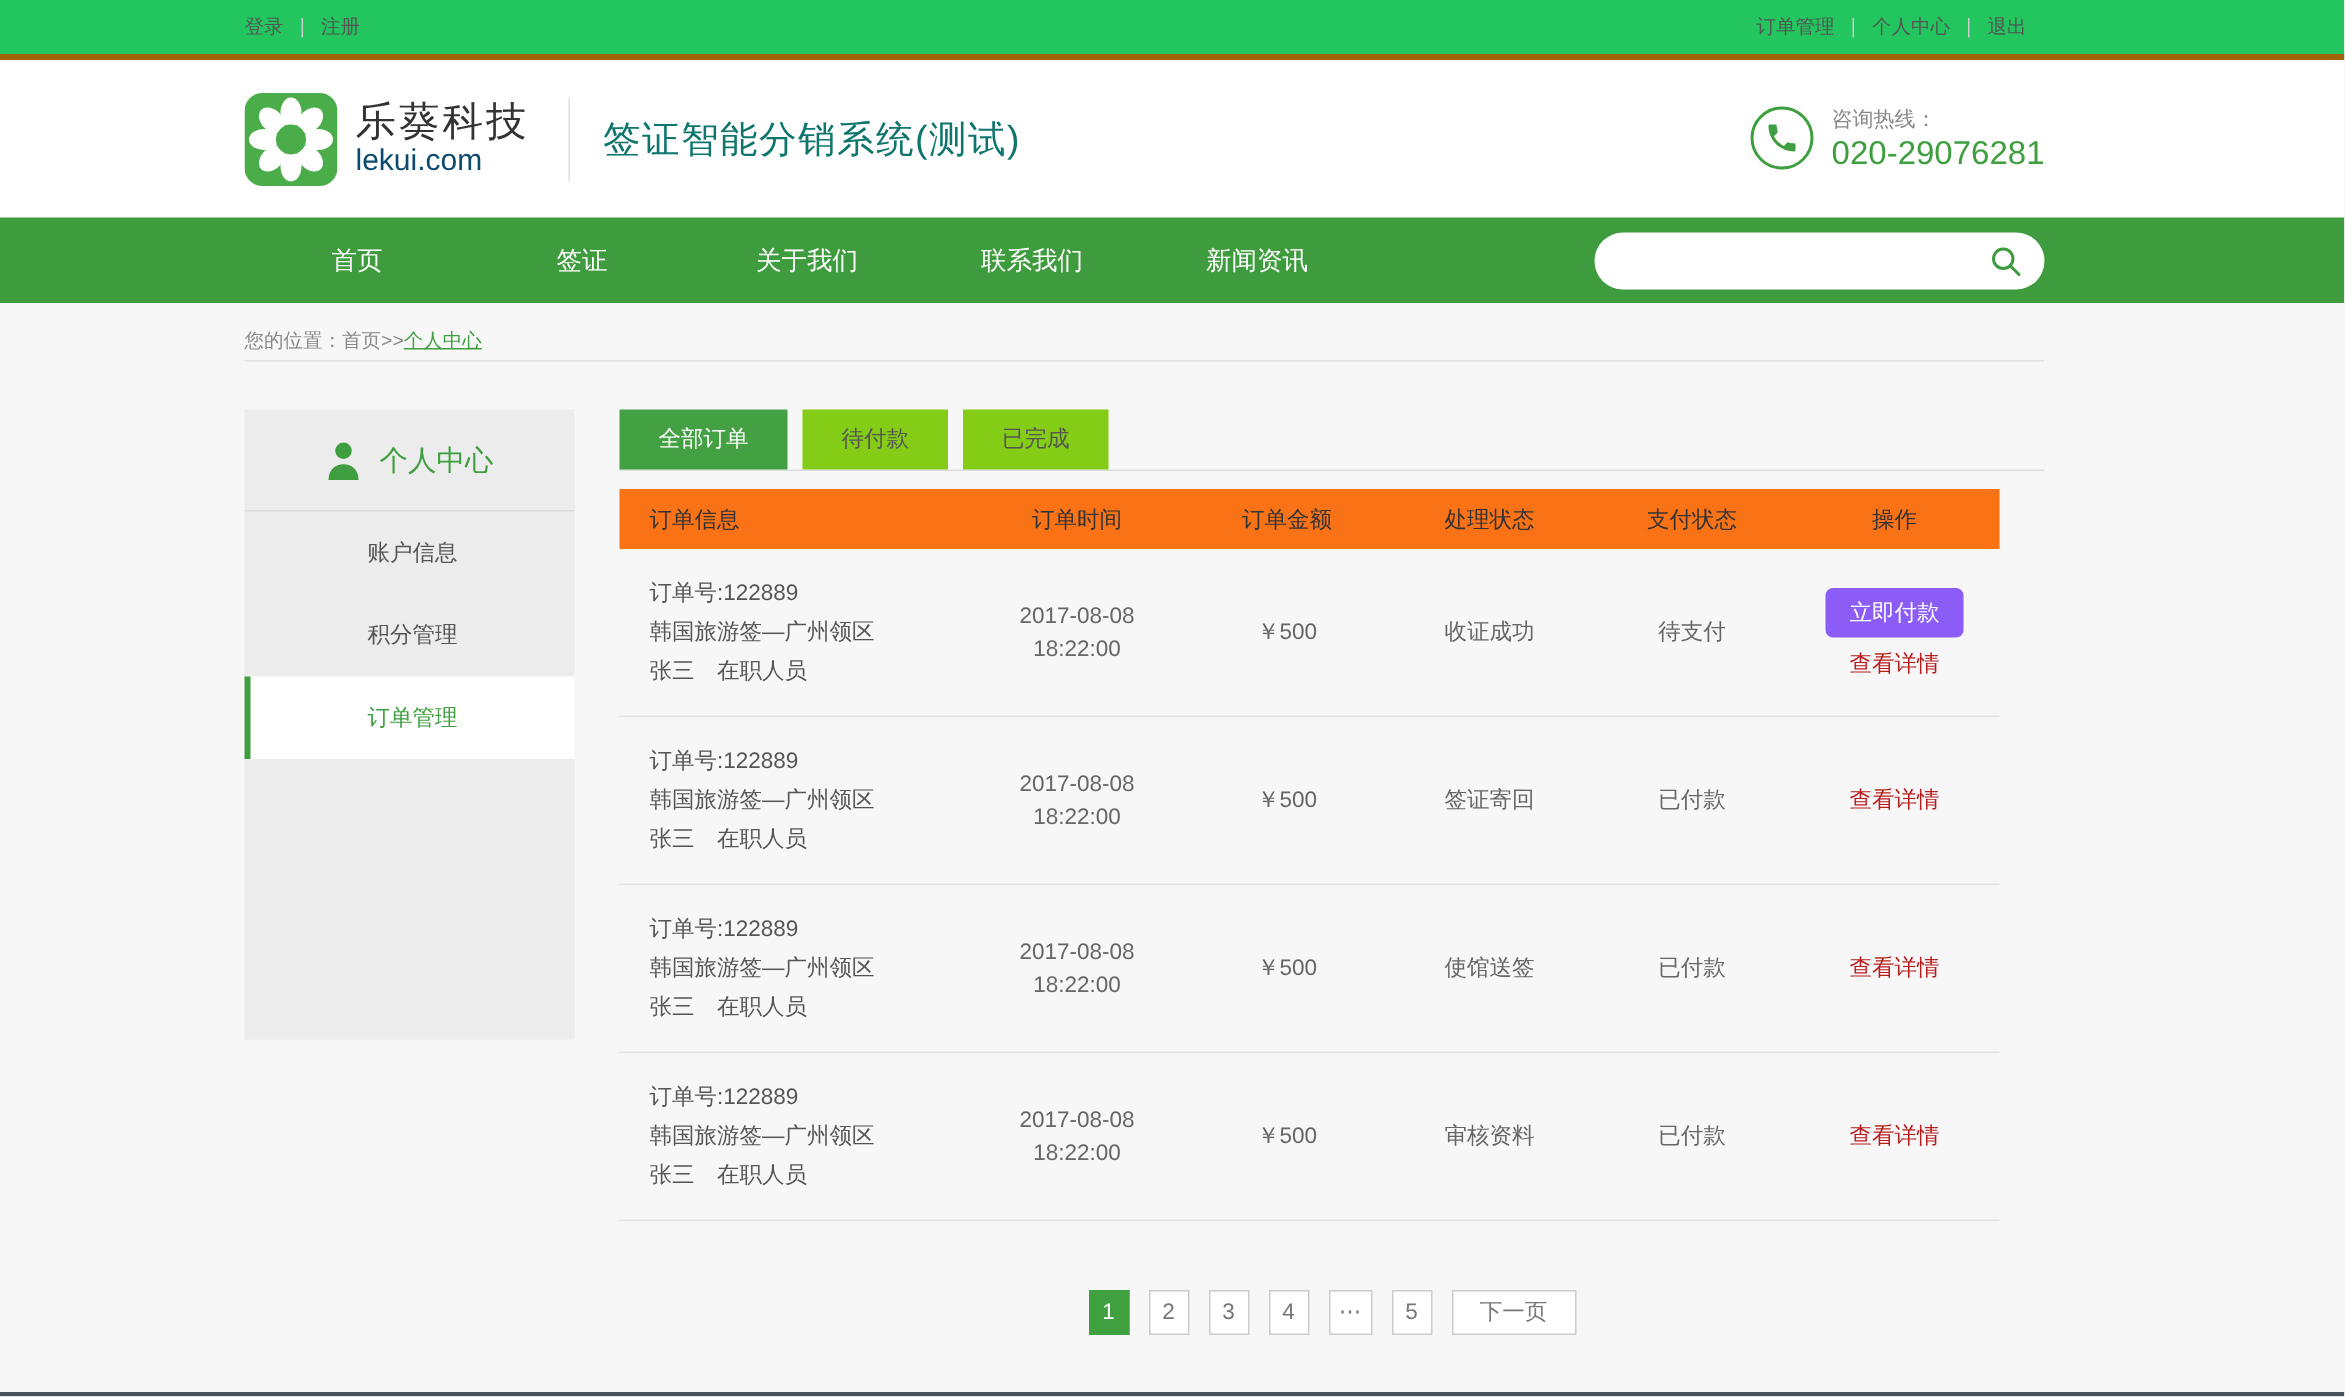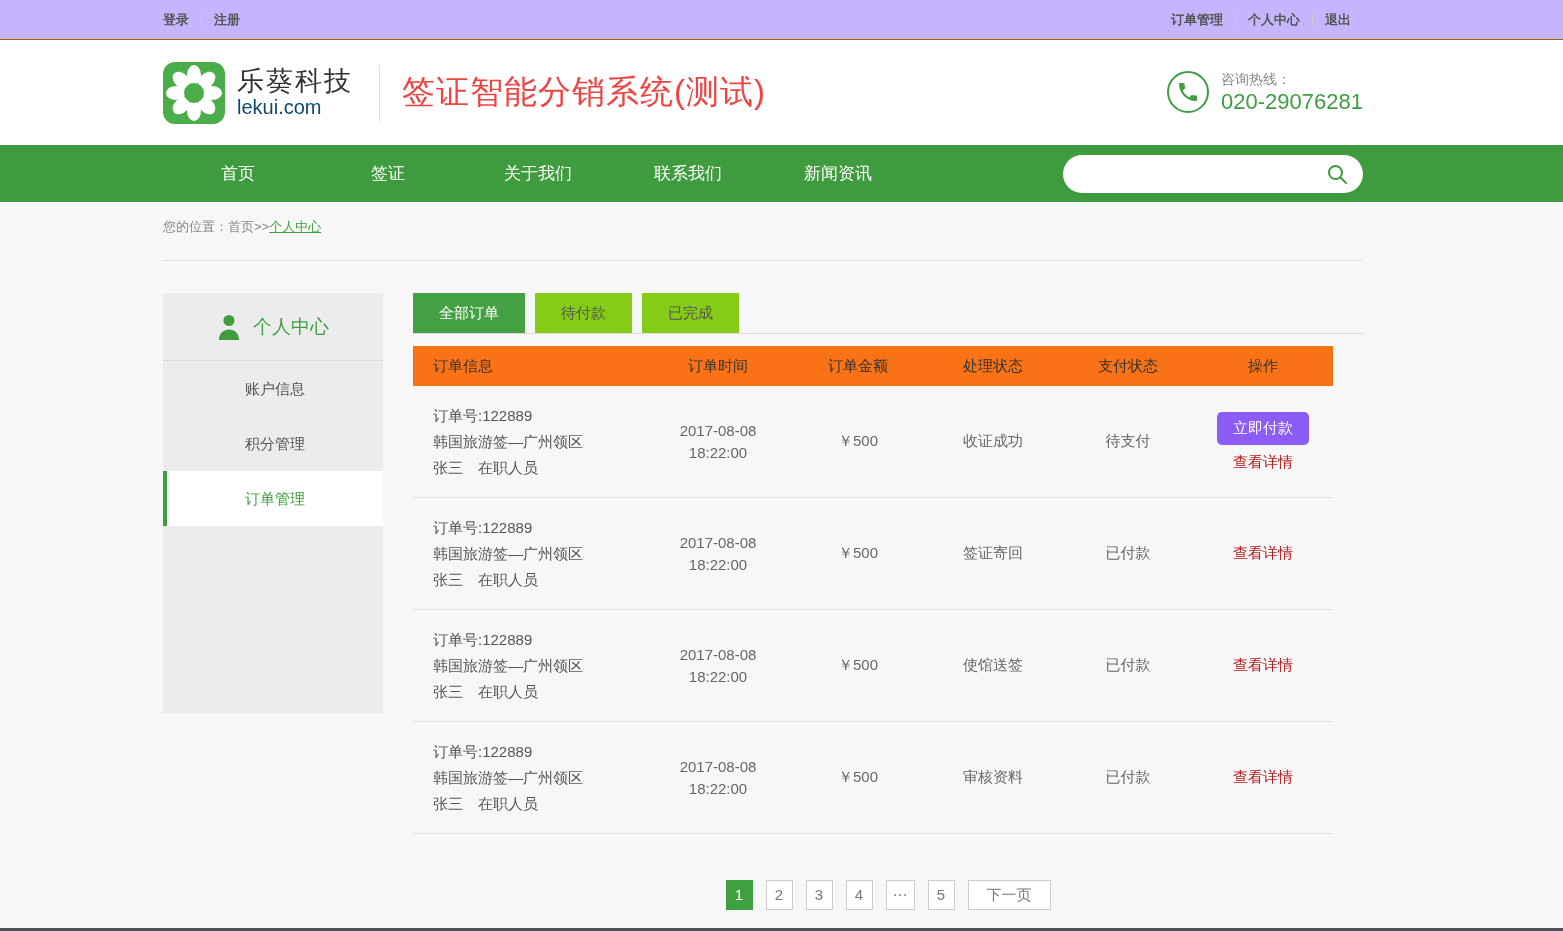--- a/index.html
+++ b/index.html
@@ -2,52 +2,52 @@
 <html><head>
 <meta charset="utf-8">
 <style>
   * { margin:0; padding:0; box-sizing:border-box; }
   html,body { background:#f7f7f7; }
   body { font-family:"Liberation Sans","DejaVu Sans",sans-serif; color:#555; }
   .screen { width:1563px; height:931px; position:relative; overflow:hidden; background:#f7f7f7; }
   .wrap { width:1200px; margin-left:163px; }
 
   
-  .topbar { height:40px; background:#c4b5fd; border-bottom:1px solid #a16207; font-size:13px; color:#555;font-weight:bold; }
+  .topbar { height:40px; background:#22c55e; border-bottom:4px solid #a16207; font-size:13px; color:#555; }
   .topbar .wrap { display:flex; justify-content:space-between; align-items:center; height:100%; }
   .toplinks { display:flex; align-items:center; }
   .toplinks a { color:#555; text-decoration:none; padding:0 12px; cursor:pointer; }
   .toplinks a:first-child { padding-left:0; }
   .toplinks .sep { width:1px; height:13px; background:#ccc; display:inline-block; }
 
   
   .header { height:105px; background:#ffffff; }
   .header .wrap { display:flex; align-items:center; height:100%; }
   .logo-box { width:62px; height:62px; flex:0 0 62px; cursor:pointer; }
   .brand-text { margin-left:12px; line-height:1.1; }
   .brand-name { font-size:27px; color:#333; letter-spacing:2px; }
   .brand-domain { font-size:20px; color:#0c4a6e; }
   .header-divider { width:1px; height:56px; background:#ddd; margin:0 22px 0 26px; }
-  .site-title { font-size:33px; color:#ef4444; letter-spacing:1px; }
+  .site-title { font-size:25px; color:#0f766e; letter-spacing:1px; }
   .hotline { margin-left:auto; display:flex; align-items:center; }
   .phone-circle { width:42px; height:42px; border:2px solid #3f9e3f; border-radius:50%; display:flex; align-items:center; justify-content:center; margin-right:12px; }
   .hotline-label { font-size:14px; color:#888; line-height:1.4; }
   .hotline-number { font-size:22px; color:#3f9e3f; line-height:1.2; }
 
   
   .nav { height:57px; background:#3e9b3e; }
   .nav .wrap { display:flex; align-items:center; height:100%; }
   .nav-item { width:150px; text-align:center; color:#fff; font-size:17px; line-height:57px; cursor:pointer; }
   .searchbar { margin-left:auto; width:300px; height:38px; background:#fff; border-radius:19px; display:flex; align-items:center; padding:0 14px 0 18px; }
   .searchbar input { flex:1; border:none; outline:none; font-size:14px; color:#555; background:transparent; }
   .search-btn { width:24px; height:24px; cursor:pointer; flex:0 0 24px; }
 
   
   .crumb-band { background:#f7f7f7; }
-  .crumb { padding:16px 0 24px 0; border-bottom:1px solid #e2e2e2; font-size:13px; color:#888; }
+  .crumb { padding:16px 0 4px 0; border-bottom:1px solid #e2e2e2; font-size:13px; color:#888; }
   .crumb a { cursor:pointer; }
   .crumb .home { color:#888; text-decoration:none; }
   .crumb .current { color:#3f9e3f; text-decoration:underline; }
 
   
   .content { display:flex; margin-top:32px; }
 
   .sidebar { width:220px; flex:0 0 220px; background:#ececec; height:420px; }
   .side-head { height:68px; display:flex; align-items:center; justify-content:center; border-bottom:1px solid #dcdcdc; }
   .side-head .ptitle { font-size:19px; color:#3f9e3f; margin-left:12px; }

